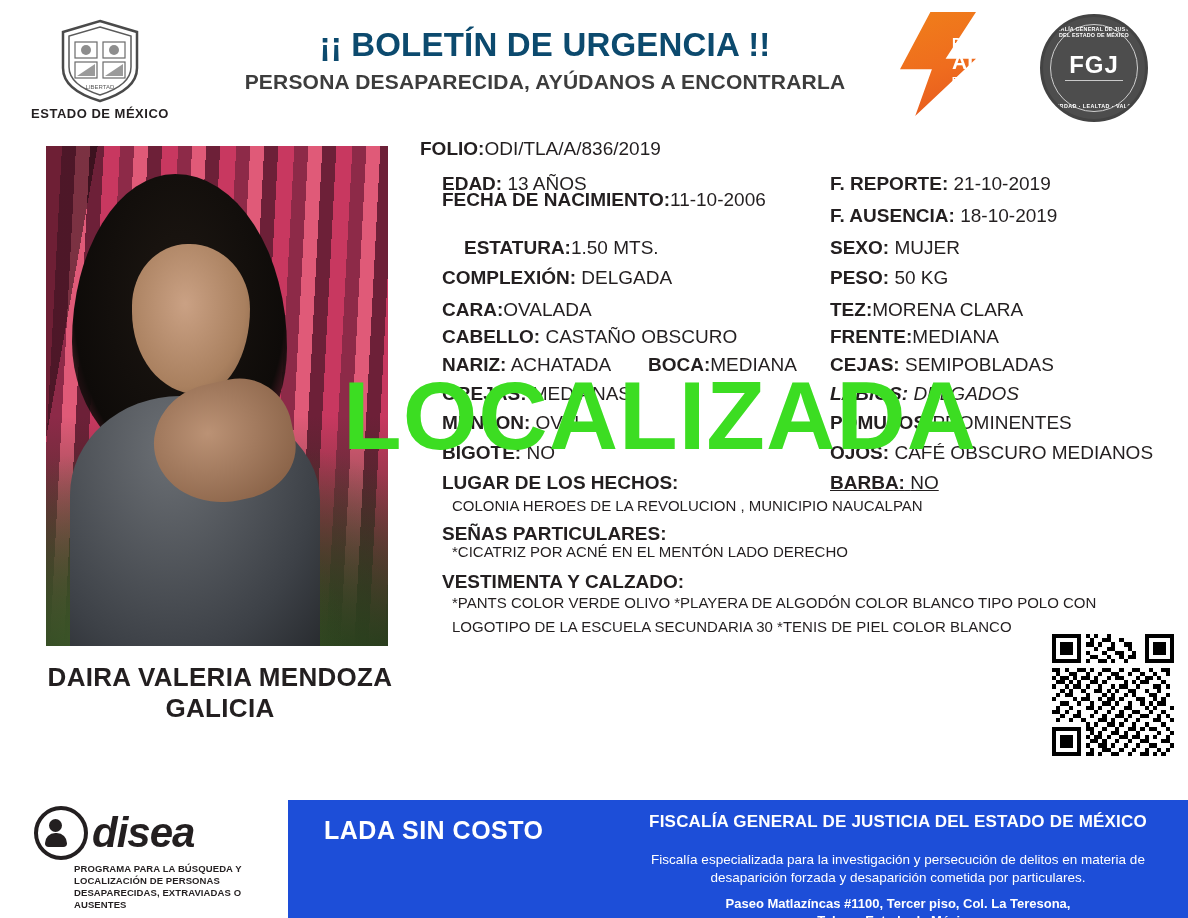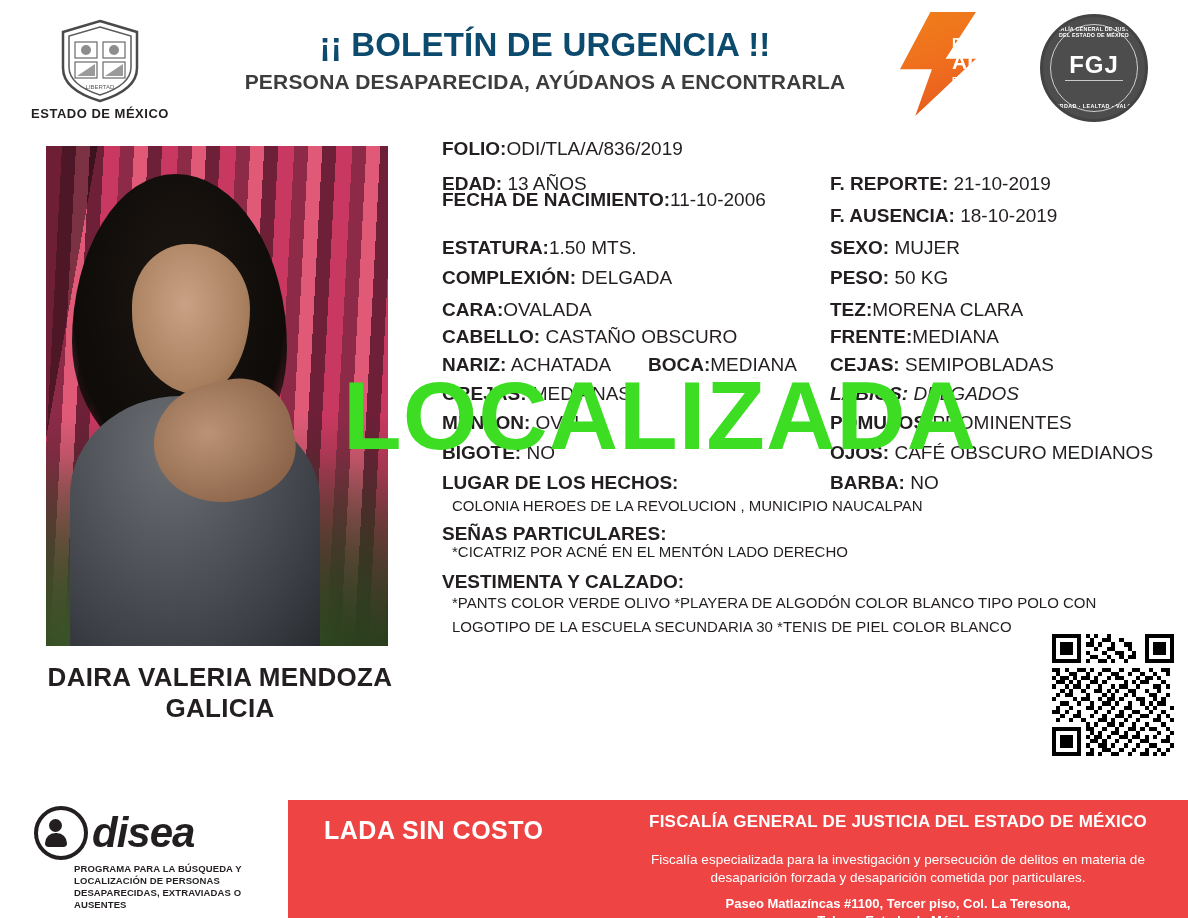--- a/index.html
+++ b/index.html
@@ -321,21 +321,21 @@
     line-height: 1.25;
     letter-spacing: .1px;
   }
 
   .footer-bar {
     position: absolute;
     left: 288px;
     top: 800px;
     width: 900px;
     height: 118px;
-    background: #ef4444;
+    background: #1d4ed8;
     color: #ffffff;
   }
   .lada {
     position: absolute;
     left: 36px;
     top: 16px;
     width: 290px;
   }
   .lada-title {
     font-size: 25px;
@@ -426,42 +426,42 @@
   <div class="girl-hair"></div>
   <div class="girl-face"></div>
   <div class="girl-body"></div>
   <div class="girl-arm"></div>
 </div>
 
 <div class="name">DAIRA VALERIA MENDOZA GALICIA</div>
 
 <div class="fields">
 
-  <div class="f" style="left:442px; top:138px;">
+  <div class="f" style="left:420px; top:138px;">
     <span class="lbl">FOLIO:</span><span class="val">ODI/TLA/A/836/2019</span>
   </div>
 
   <div class="f" style="left:442px; top:173px;">
     <span class="lbl">EDAD:</span>
     <span class="val">13 AÑOS</span>
   </div>
   <div class="f" style="left:830px; top:173px;">
     <span class="lbl">F. REPORTE:</span>
     <span class="val">21-10-2019</span>
   </div>
 
   <div class="f" style="left:442px; top:189px;">
     <span class="lbl">FECHA DE NACIMIENTO:</span><span class="val">11-10-2006</span>
   </div>
   <div class="f" style="left:830px; top:205px;">
     <span class="lbl">F. AUSENCIA:</span>
     <span class="val">18-10-2019</span>
   </div>
 
-  <div class="f" style="left:442px; top:237px;">
+  <div class="f" style="left:464px; top:237px;">
     <span class="lbl">ESTATURA:</span><span class="val">1.50 MTS.</span>
   </div>
   <div class="f" style="left:830px; top:237px;">
     <span class="lbl">SEXO:</span>
     <span class="val">MUJER</span>
   </div>
 
   <div class="f" style="left:442px; top:267px;">
     <span class="lbl">COMPLEXIÓN:</span>
     <span class="val">DELGADA</span>
@@ -520,21 +520,21 @@
     <span class="val">NO</span>
   </div>
   <div class="f" style="left:830px; top:442px;">
     <span class="lbl">OJOS:</span>
     <span class="val">CAFÉ OBSCURO MEDIANOS</span>
   </div>
 
   <div class="f" style="left:442px; top:472px;">
     <span class="lbl">LUGAR DE LOS HECHOS:</span>
   </div>
-  <div class="f" style="left:830px; top:472px;">
+  <div class="f" style="left:830px; top:472px;text-decoration:underline;">
     <span class="lbl">BARBA:</span>
     <span class="val">NO</span>
   </div>
   <div class="f small" style="left:452px; top:497px;">COLONIA HEROES DE LA REVOLUCION , MUNICIPIO NAUCALPAN</div>
 
   <div class="f" style="left:442px; top:523px;">
     <span class="lbl">SEÑAS PARTICULARES:</span>
   </div>
   <div class="f small" style="left:452px; top:543px;">*CICATRIZ POR ACNÉ EN EL MENTÓN LADO DERECHO</div>
 

